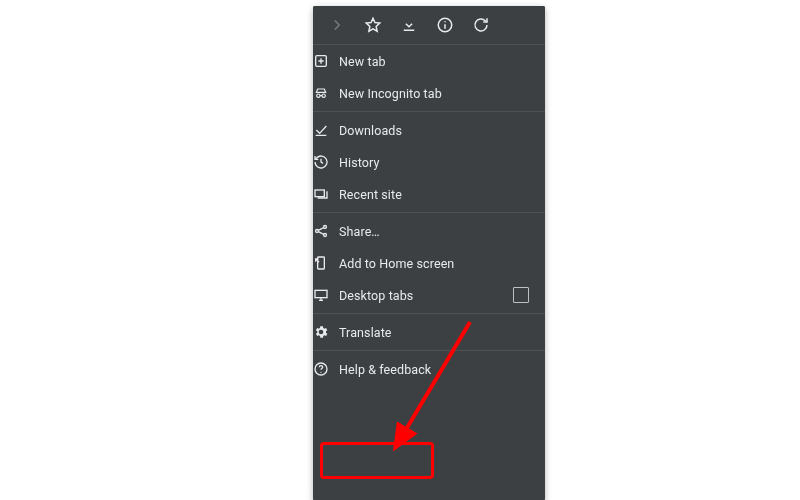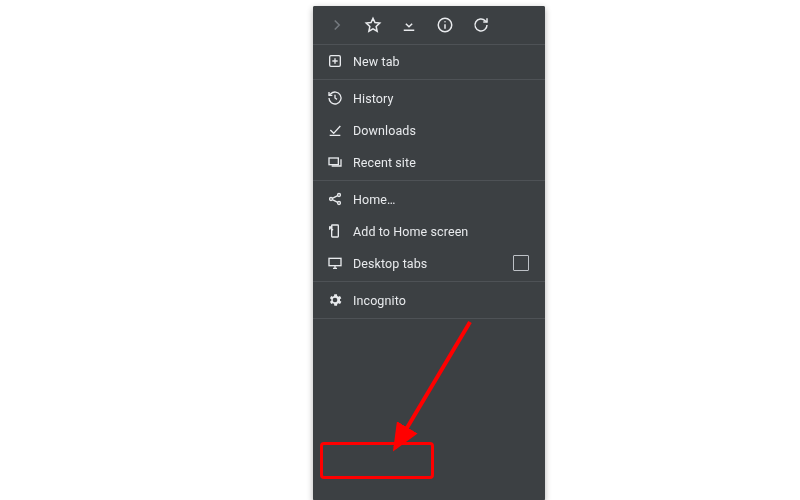--- a/index.html
+++ b/index.html
@@ -2,21 +2,21 @@
 <html><head>
 <meta charset="utf-8">
 <style>
   html,body{margin:0;padding:0;width:800px;height:500px;background:#fff;font-family:Roboto,Arial,sans-serif;overflow:hidden}
   .panel{position:absolute;left:313px;top:6px;width:232px;height:495px;background:#3c4043;border-radius:2px;color:#e8eaed;box-shadow:0 2px 6px rgba(0,0,0,.3);overflow:hidden}
   .toolbar{height:38px;background:#3c4043;border-bottom:1px solid #4e5256;display:flex;align-items:center;padding-left:6px}
   .ticon{width:36px;height:36px;display:flex;align-items:center;justify-content:center;color:#9aa0a6;cursor:pointer}
   .ticon.first{color:#9aa0a6;opacity:.6}
   .ticon svg{width:18px;height:18px;display:block}
   .divider{height:1px;background:#4e5256;margin:2px 0}
-  .item{height:32px;display:flex;align-items:center;padding-left:14px;cursor:pointer}
+  .item{height:32px;display:flex;align-items:center;cursor:pointer}
   .item .micon{width:26px;display:flex;align-items:center;justify-content:flex-start;color:#e8eaed}
   .item .micon svg{width:16px;height:16px;display:block}
   .item .label{font-size:12.5px;color:#e8eaed;white-space:nowrap;letter-spacing:.1px}
   .item .spacer{flex:1}
   .checkbox{width:14px;height:14px;border:1.5px solid #bdc1c6;border-radius:1px;margin-right:16px}
   .highlight{position:absolute;left:320px;top:442px;width:108px;height:31px;border:3px solid #ff0000;border-radius:4px;pointer-events:none}
   .arrow{position:absolute;left:0;top:0;pointer-events:none}
 </style>
 </head>
 <body>
@@ -56,40 +56,51 @@
   <div class="item">
     <span class="micon">
         <svg viewBox="0 0 24 24" fill="none" stroke="currentColor" stroke-width="2">
           <rect x="4" y="4" width="16" height="16" rx="2"></rect>
           <line x1="12" y1="8" x2="12" y2="16"></line>
           <line x1="8" y1="12" x2="16" y2="12"></line>
         </svg>
       </span>
     <span class="label">New tab</span>
   </div>
+  <div class="item">
+    <span class="micon">
+        <svg viewBox="0 0 24 24" fill="none" stroke="currentColor" stroke-width="1.8">
+          <path d="M5 11h14l-2-5H7l-2 5z"></path>
+          <circle cx="8" cy="16" r="2.5"></circle>
+          <circle cx="16" cy="16" r="2.5"></circle>
+          <line x1="10.5" y1="16" x2="13.5" y2="16"></line>
+        </svg>
+      </span>
+    <span class="label">New Incognito tab</span>
+  </div>
   <div class="divider"></div>
 
+  <div class="item">
+    <span class="micon">
+        <svg viewBox="0 0 24 24" fill="none" stroke="currentColor" stroke-width="2">
+          <polyline points="5 12 10 17 20 6"></polyline>
+          <line x1="4" y1="20" x2="20" y2="20"></line>
+        </svg>
+      </span>
+    <span class="label">Downloads</span>
+  </div>
   <div class="item">
     <span class="micon">
         <svg viewBox="0 0 24 24" fill="none" stroke="currentColor" stroke-width="2">
           <path d="M3 12a9 9 0 1 0 2.64-6.36L3 8"></path>
           <polyline points="3 3 3 8 8 8"></polyline>
           <polyline points="12 7 12 12 15 14"></polyline>
         </svg>
       </span>
     <span class="label">History</span>
-  </div>
-  <div class="item">
-    <span class="micon">
-        <svg viewBox="0 0 24 24" fill="none" stroke="currentColor" stroke-width="2">
-          <polyline points="5 12 10 17 20 6"></polyline>
-          <line x1="4" y1="20" x2="20" y2="20"></line>
-        </svg>
-      </span>
-    <span class="label">Downloads</span>
   </div>
   <div class="item">
     <span class="micon">
         <svg viewBox="0 0 24 24" fill="none" stroke="currentColor" stroke-width="2">
           <rect x="3" y="6" width="14" height="10"></rect>
           <polyline points="7 18 21 18 21 8"></polyline>
         </svg>
       </span>
     <span class="label">Recent site</span>
   </div>
@@ -98,21 +109,21 @@
   <div class="item">
     <span class="micon">
         <svg viewBox="0 0 24 24" fill="none" stroke="currentColor" stroke-width="2">
           <circle cx="18" cy="6" r="2.2"></circle>
           <circle cx="6" cy="12" r="2.2"></circle>
           <circle cx="18" cy="18" r="2.2"></circle>
           <line x1="8" y1="11" x2="16" y2="7"></line>
           <line x1="8" y1="13" x2="16" y2="17"></line>
         </svg>
       </span>
-    <span class="label">Home…</span>
+    <span class="label">Share…</span>
   </div>
   <div class="item">
     <span class="micon">
         <svg viewBox="0 0 24 24" fill="none" stroke="currentColor" stroke-width="2">
           <rect x="7" y="3" width="10" height="18" rx="1"></rect>
           <polyline points="4 10 4 6 8 6"></polyline>
           <line x1="4" y1="6" x2="9" y2="11"></line>
         </svg>
       </span>
     <span class="label">Add to Home screen</span>
@@ -130,24 +141,34 @@
     <span class="checkbox"></span>
   </div>
   <div class="divider"></div>
 
   <div class="item">
     <span class="micon">
         <svg viewBox="0 0 24 24" fill="currentColor">
           <path d="M19.4 13a7.5 7.5 0 0 0 .1-1 7.5 7.5 0 0 0-.1-1l2.1-1.6-2-3.4-2.5 1a7.3 7.3 0 0 0-1.7-1l-.4-2.6h-4l-.4 2.6a7.3 7.3 0 0 0-1.7 1l-2.5-1-2 3.4L6.5 11a7.5 7.5 0 0 0-.1 1 7.5 7.5 0 0 0 .1 1l-2.1 1.6 2 3.4 2.5-1a7.3 7.3 0 0 0 1.7 1l.4 2.6h4l.4-2.6a7.3 7.3 0 0 0 1.7-1l2.5 1 2-3.4zM12 15.5A3.5 3.5 0 1 1 15.5 12 3.5 3.5 0 0 1 12 15.5z"></path>
         </svg>
       </span>
-    <span class="label">Incognito</span>
+    <span class="label">Translate</span>
   </div>
   <div class="divider"></div>
 
+  <div class="item">
+    <span class="micon">
+        <svg viewBox="0 0 24 24" fill="none" stroke="currentColor" stroke-width="2">
+          <circle cx="12" cy="12" r="9"></circle>
+          <path d="M9.5 9.5a2.5 2.5 0 0 1 5 0c0 1.5-2.5 2-2.5 3.5"></path>
+          <circle cx="12" cy="17" r="1" fill="currentColor" stroke="none"></circle>
+        </svg>
+      </span>
+    <span class="label">Help &amp; feedback</span>
+  </div>
 </div>
 
 <div class="highlight"></div>
 <svg class="arrow" width="800" height="500">
   <defs>
       <marker id="ah" markerWidth="8" markerHeight="8" refX="6" refY="3" orient="auto">
         <path d="M0,0 L7,3 L0,6 z" fill="#ff0000"></path>
       </marker>
     </defs>
   <line x1="470" y1="322" x2="395" y2="448" stroke="#ff0000" stroke-width="4" marker-end="url(#ah)"></line>

